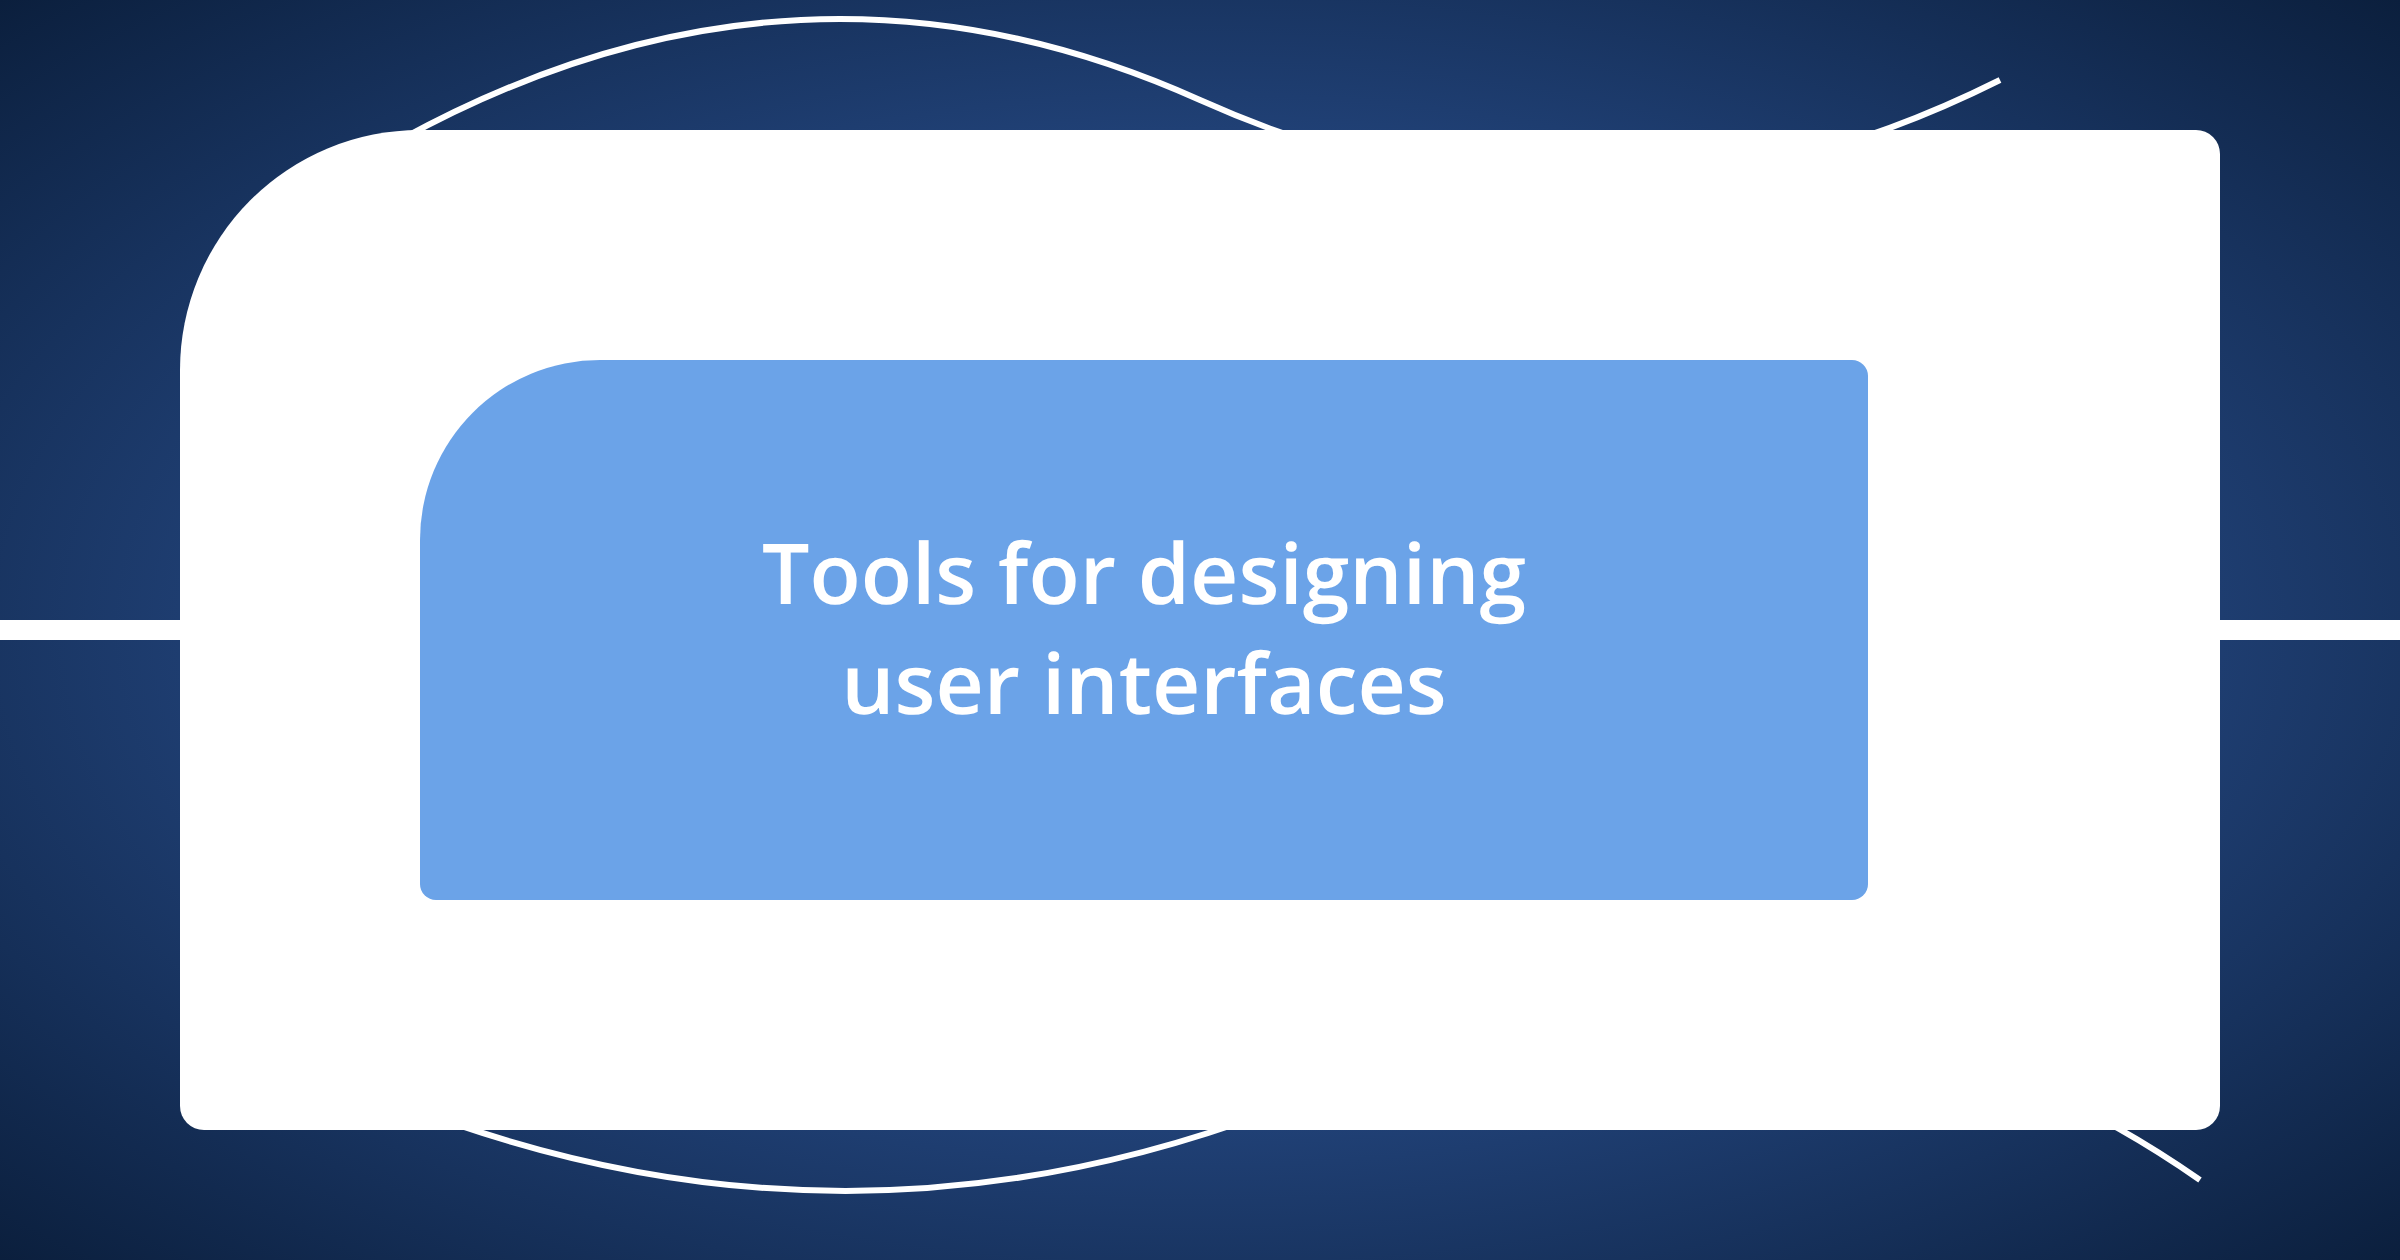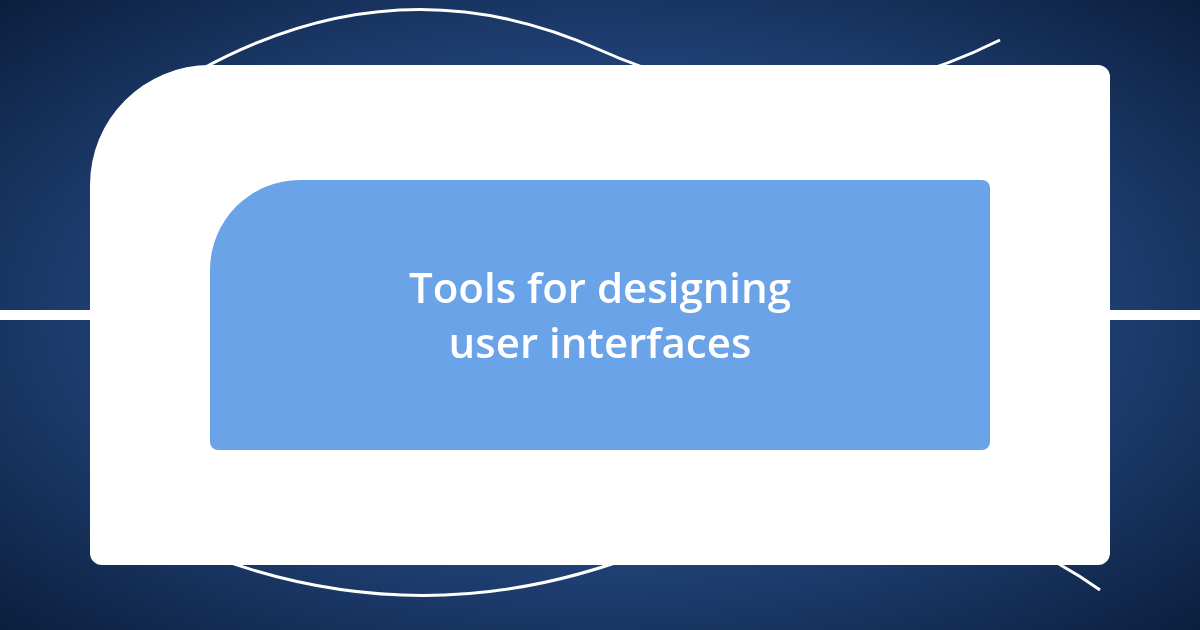--- a/index.html
+++ b/index.html
@@ -45,21 +45,21 @@
       width: 1020px;
       height: 500px;
       background: white;
       border-radius: 120px 12px 12px 12px;
       z-index: 3;
     }
     .inner-shape {
       position: absolute;
       top: 180px;
       left: 210px;
-      width: 780px;
+      width: 724px;
       height: 270px;
       background: #6ba3e8;
       border-radius: 90px 8px 8px 8px;
       z-index: 4;
       display: flex;
       align-items: center;
       justify-content: center;
     }
     .title {
       color: white;

